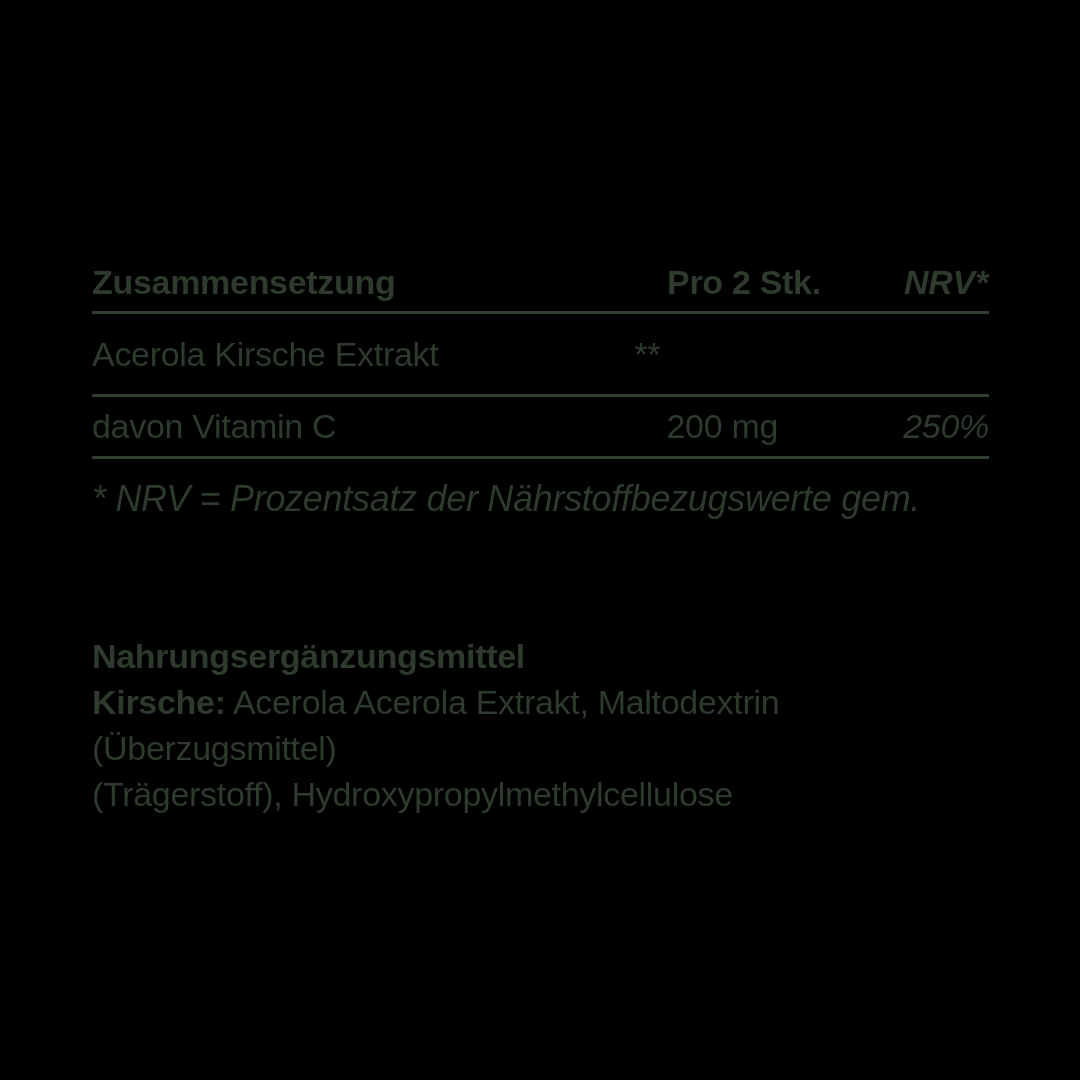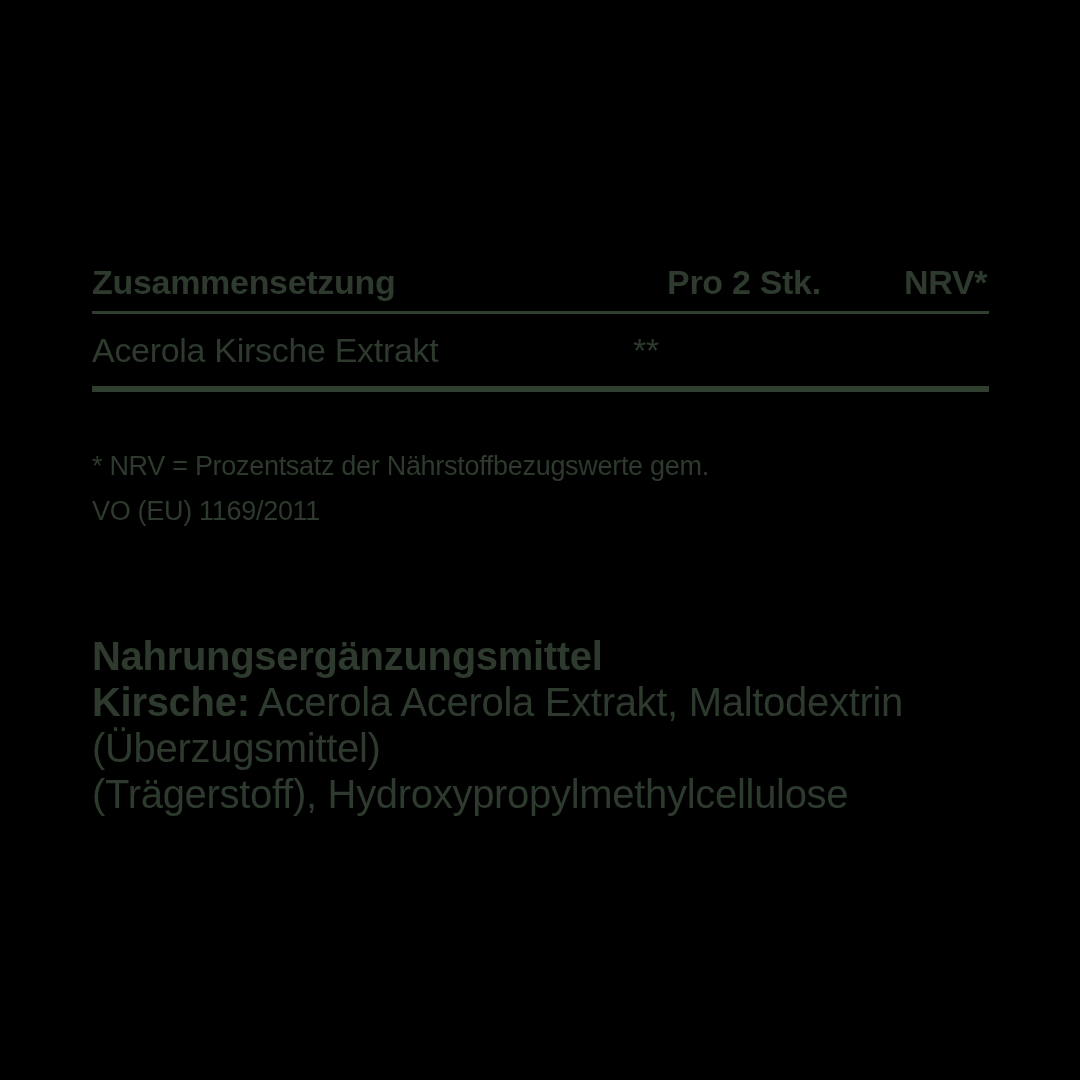--- a/index.html
+++ b/index.html
@@ -22,41 +22,42 @@
   .ntable {
     position: absolute;
     left: 92px;
     top: 254px;
     width: 897px;
     font-size: 34px;
     letter-spacing: -0.3px;
   }
   .trow { display: flex; align-items: center; }
   .thead { height: 57px; font-weight: 700; }
-  .tr1 { height: 72px; }
+  .tr1 { height: 80px; }
   .tr2 { height: 59px; }
   .c1 { width: 541px; }
   .c2 { width: 237px; margin-left: 34px; }
-  .c3 { flex: 1; }
+  .c3 { flex: 1; font-style: italic; }
   .rule { height: 3px; background: var(--rule); }
   
   .footnotes {
     position: absolute;
     left: 92px;
-    top: 444px;
-    font-size: 27px;
+    top: 476px;
+    font-size: 36px;
     line-height: 45px;
     letter-spacing: -0.3px;
+    font-style: italic;
   }
   
   .ingredients {
     position: absolute;
     left: 92px;
     top: 633px;
-    font-size: 40px;
+    font-size: 34px;
     line-height: 46px;
     letter-spacing: -0.3px;
   }
   .bold { font-weight: 700; }
 </style>
 </head>
 <body>
 
 <div class="canvas">
 
@@ -65,26 +66,30 @@
       <div class="c1">Zusammensetzung</div>
       <div class="c2">Pro 2 Stk.</div>
       <div class="c3">NRV*</div>
     </div>
     <div class="rule"></div>
     <div class="trow tr1">
       <div class="c1">Acerola Kirsche Extrakt</div>
       <div class="c3">**</div>
     </div>
     <div class="rule"></div>
+    <div class="trow tr2">
+      <div class="c1">davon Vitamin C</div>
+      <div class="c2">200 mg</div>
+      <div class="c3">250%</div>
+    </div>
     <div class="rule"></div>
   </div>
 
   <div class="footnotes">
     <div>* NRV = Prozentsatz der Nährstoffbezugswerte gem.</div>
-    <div>VO (EU) 1169/2011</div>
   </div>
 
   <div class="ingredients">
     <div class="bold">Nahrungsergänzungsmittel</div>
     <div><span class="bold">Kirsche:</span> <span>Acerola Acerola Extrakt, Maltodextrin</span></div>
     <div>(Überzugsmittel)</div>
     <div>(Trägerstoff), Hydroxypropylmethylcellulose</div>
   </div>
 
 </div>

